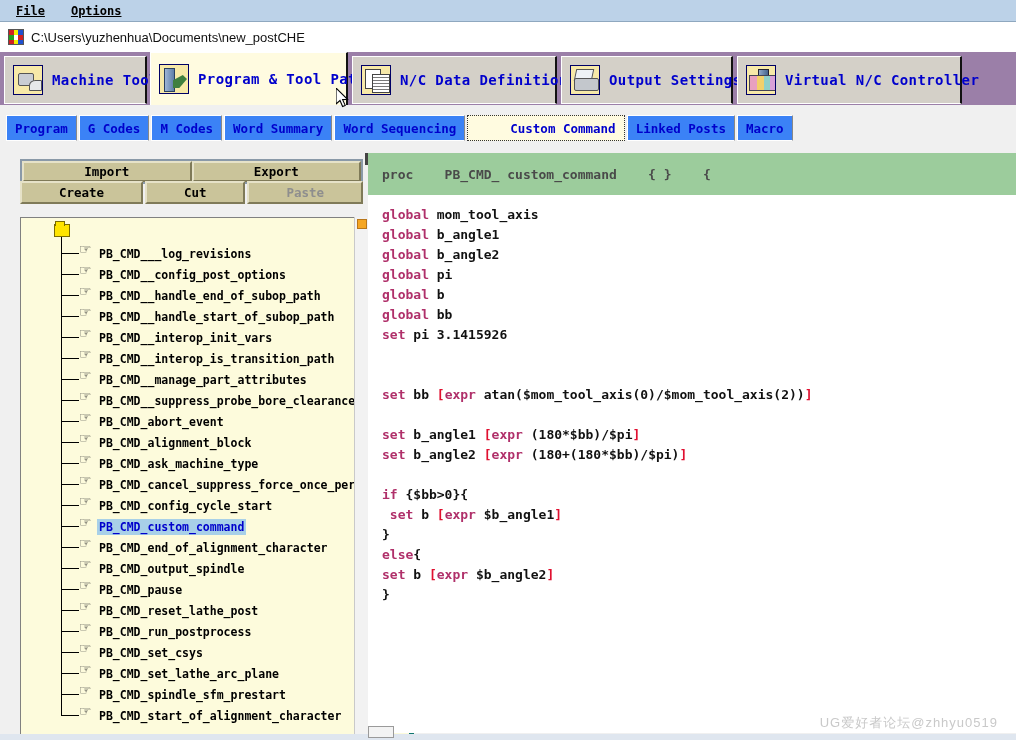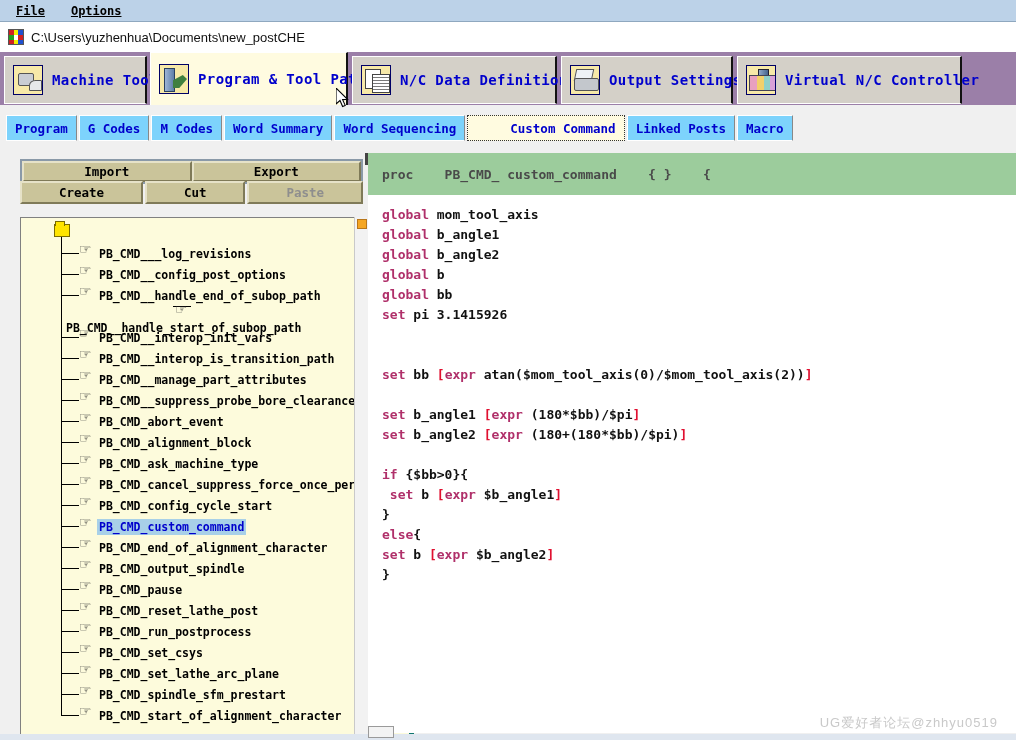--- a/index.html
+++ b/index.html
@@ -80,21 +80,21 @@
   .ico-vnc::after  { content:""; position:absolute; left:2px; top:9px; width:26px; height:14px;
      background: linear-gradient(90deg,#e8a0c0 0 26%, #f2d06a 26% 52%, #8fd0c8 52% 78%, #d8a0d8 78% 100%); border:1px solid #445;}
 
   
   .subtabs {
     position: absolute; left: 0; top: 115px; width: 1016px; height: 26px;
     display: flex; align-items: stretch; padding-left: 6px; gap: 2px;
     background: #f0f0f0;
   }
   .subtab {
-    background: #7dd3fc; border: 1px solid #ffffff; border-right: 1px solid #888;
+    background: #3b82f6; border: 1px solid #ffffff; border-right: 1px solid #888;
     display: flex; align-items: center; padding: 0 8px; cursor: pointer;
   }
   .subtab span {
     font-family: "DejaVu Sans Mono", monospace; font-size: 12.5px;
     font-weight: bold; color: #0000cc; white-space: nowrap;
   }
   .subtab.active { background: #fffbe0; border: 1px dotted #333; padding-left: 42px; }
 
   
   .content { position: absolute; left: 0; top: 141px; width: 1016px; height: 599px; background:#f0f0f0; }
@@ -273,21 +273,21 @@
             <div class="titem" style="top: 46px;">
               <span class="tdash"></span>
               <span class="handico"></span>
               <span class="tlabel">PB_CMD__config_post_options</span>
             </div>
             <div class="titem" style="top: 67px;">
               <span class="tdash"></span>
               <span class="handico"></span>
               <span class="tlabel">PB_CMD__handle_end_of_subop_path</span>
             </div>
-            <div class="titem" style="top: 88px; flex-direction: column;">
+            <div class="titem" style="top: 88px;">
               <span class="tdash"></span>
               <span class="handico"></span>
               <span class="tlabel">PB_CMD__handle_start_of_subop_path</span>
             </div>
             <div class="titem" style="top: 109px;">
               <span class="tdash"></span>
               <span class="handico"></span>
               <span class="tlabel">PB_CMD__interop_init_vars</span>
             </div>
             <div class="titem" style="top: 130px;">
@@ -390,20 +390,21 @@
 
     <div class="codepanel">
       <div class="leftmark"></div>
       <div class="codehdr">
         <span class="ht">proc    PB_CMD_ custom_command    { }    {</span>
       </div>
       <div class="codebody" id="code-body">
           <div class="cline"><span class="kw">global</span> mom_tool_axis</div>
           <div class="cline"><span class="kw">global</span> b_angle1</div>
           <div class="cline"><span class="kw">global</span> b_angle2</div>
+          <div class="cline"><span class="kw">global</span> pi</div>
           <div class="cline"><span class="kw">global</span> b</div>
           <div class="cline"><span class="kw">global</span> bb</div>
           <div class="cline"><span class="kw">set</span> pi 3.1415926</div>
           <div class="cline">&nbsp;</div>
           <div class="cline">&nbsp;</div>
           <div class="cline"><span class="kw">set</span> bb <span class="br">[</span><span class="kw">expr</span> atan($mom_tool_axis(0)/$mom_tool_axis(2))<span class="br">]</span></div>
           <div class="cline">&nbsp;</div>
           <div class="cline"><span class="kw">set</span> b_angle1 <span class="br">[</span><span class="kw">expr</span> (180*$bb)/$pi<span class="br">]</span></div>
           <div class="cline"><span class="kw">set</span> b_angle2 <span class="br">[</span><span class="kw">expr</span> (180+(180*$bb)/$pi)<span class="br">]</span></div>
           <div class="cline">&nbsp;</div>

